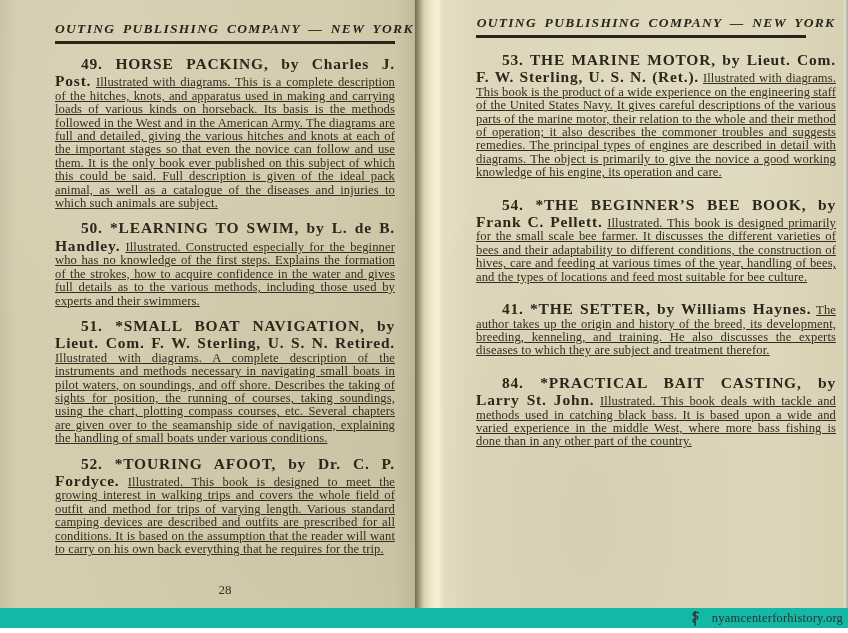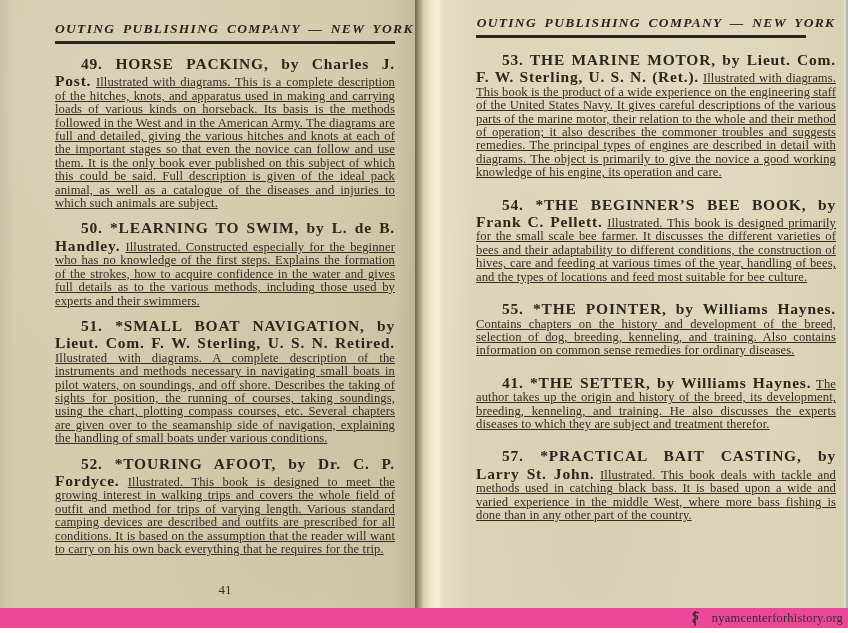--- a/index.html
+++ b/index.html
@@ -83,21 +83,21 @@
     text-align: center;
     font-size: 13px;
     color: #332d22;
   }
   .page-left .page-number  { left: 55px; width: 340px; }
   .page-right .page-number { left: 30px; width: 310px; }
 
   .watermark-bar {
     position: absolute; left: 0; bottom: 0;
     width: 848px; height: 20px;
-    background: #ec4899;
+    background: #14b8a6;
     display: flex; align-items: center; justify-content: flex-end;
     padding-right: 5px; gap: 11px;
   }
   .wm-icon { display: inline-flex; align-items: center; }
   .wm-text {
     font-family: "Liberation Serif", serif;
     font-size: 12.5px;
     color: #2e322d;
     letter-spacing: 0.2px;
   }
@@ -113,39 +113,38 @@
       <div class="header-rule"></div>
 
       <p class="entry"><span class="lead">49. HORSE PACKING, by Charles J. Post.</span> <span class="desc">Illustrated with diagrams. This is a complete description of the hitches, knots, and apparatus used in making and carrying loads of various kinds on horseback. Its basis is the methods followed in the West and in the American Army. The diagrams are full and detailed, giving the various hitches and knots at each of the important stages so that even the novice can follow and use them. It is the only book ever published on this subject of which this could be said. Full description is given of the ideal pack animal, as well as a catalogue of the diseases and injuries to which such animals are subject.</span></p>
 
       <p class="entry"><span class="lead">50. *LEARNING TO SWIM, by L. de B. Handley.</span> <span class="desc">Illustrated. Constructed especially for the beginner who has no knowledge of the first steps. Explains the formation of the strokes, how to acquire confidence in the water and gives full details as to the various methods, including those used by experts and their swimmers.</span></p>
 
       <p class="entry"><span class="lead">51. *SMALL BOAT NAVIGATION, by Lieut. Com. F. W. Sterling, U. S. N. Retired.</span> <span class="desc">Illustrated with diagrams. A complete description of the instruments and methods necessary in navigating small boats in pilot waters, on soundings, and off shore. Describes the taking of sights for position, the running of courses, taking soundings, using the chart, plotting compass courses, etc. Several chapters are given over to the seamanship side of navigation, explaining the handling of small boats under various conditions.</span></p>
 
       <p class="entry"><span class="lead">52. *TOURING AFOOT, by Dr. C. P. Fordyce.</span> <span class="desc">Illustrated. This book is designed to meet the growing interest in walking trips and covers the whole field of outfit and method for trips of varying length. Various standard camping devices are described and outfits are prescribed for all conditions. It is based on the assumption that the reader will want to carry on his own back everything that he requires for the trip.</span></p>
     </div>
-    <div class="page-number">41</div>
+    <div class="page-number">28</div>
   </div>
 
   <div class="gutter"></div>
 
   <div class="page page-right">
     <div class="col">
       <div class="running-head">OUTING PUBLISHING COMPANY — NEW YORK</div>
       <div class="header-rule"></div>
 
       <p class="entry"><span class="lead">53. THE MARINE MOTOR, by Lieut. Com. F. W. Sterling, U. S. N. (Ret.).</span> <span class="desc">Illustrated with diagrams. This book is the product of a wide experience on the engineering staff of the United States Navy. It gives careful descriptions of the various parts of the marine motor, their relation to the whole and their method of operation; it also describes the commoner troubles and suggests remedies. The principal types of engines are described in detail with diagrams. The object is primarily to give the novice a good working knowledge of his engine, its operation and care.</span></p>
 
       <p class="entry"><span class="lead">54. *THE BEGINNER’S BEE BOOK, by Frank C. Pellett.</span> <span class="desc">Illustrated. This book is designed primarily for the small scale bee farmer. It discusses the different varieties of bees and their adaptability to different conditions, the construction of hives, care and feeding at various times of the year, handling of bees, and the types of locations and feed most suitable for bee culture.</span></p>
 
-      <p class="entry"><span class="lead">55. *THE POINTER, by Williams Haynes.</span> <span class="desc">Contains chapters on the history and development of the breed, selection of dog, breeding, kenneling, and training. Also contains information on common sense remedies for ordinary diseases.</span></p>
 
       <p class="entry"><span class="lead">41. *THE SETTER, by Williams Haynes.</span> <span class="desc">The author takes up the origin and history of the breed, its development, breeding, kenneling, and training. He also discusses the experts diseases to which they are subject and treatment therefor.</span></p>
 
-      <p class="entry"><span class="lead">57. *PRACTICAL BAIT CASTING, by Larry St. John.</span> <span class="desc">Illustrated. This book deals with tackle and methods used in catching black bass. It is based upon a wide and varied experience in the middle West, where more bass fishing is done than in any other part of the country.</span></p>
+      <p class="entry"><span class="lead">84. *PRACTICAL BAIT CASTING, by Larry St. John.</span> <span class="desc">Illustrated. This book deals with tackle and methods used in catching black bass. It is based upon a wide and varied experience in the middle West, where more bass fishing is done than in any other part of the country.</span></p>
     </div>
   </div>
 
   <div class="edge-right"></div>
 
   <div class="watermark-bar">
     <span class="wm-icon">
       <svg width="12" height="17" viewBox="0 0 12 17" xmlns="http://www.w3.org/2000/svg">
         <path d="M6 1 V16" stroke="#2e322d" stroke-width="1.4" fill="none"></path>
         <path d="M9.5 2.6 C3.5 1.8 2.6 5.2 6 5.6 C9.6 6.1 9.6 8.8 6 9.2 C3.2 9.6 3.2 12 6 12.3" stroke="#2e322d" stroke-width="1.2" fill="none" stroke-linecap="round"></path>

